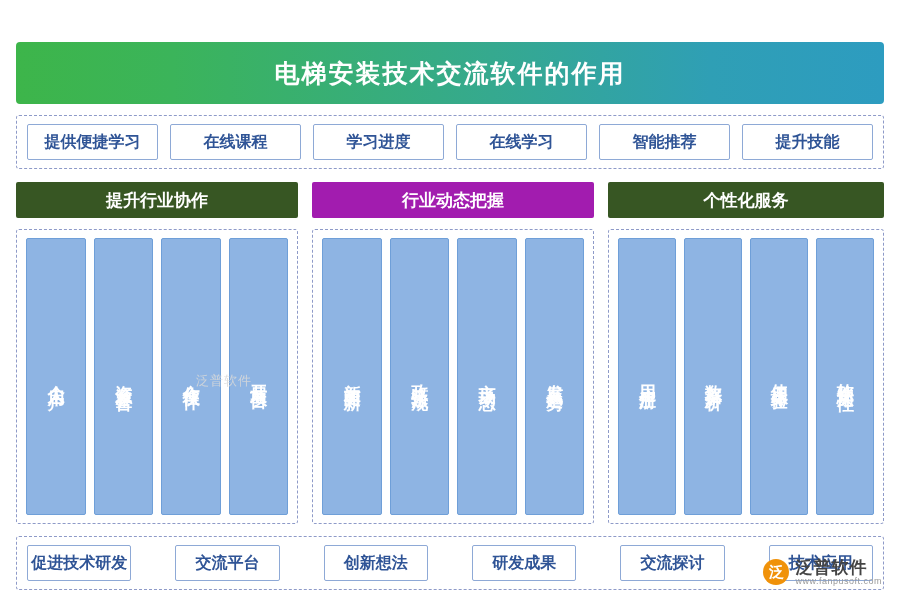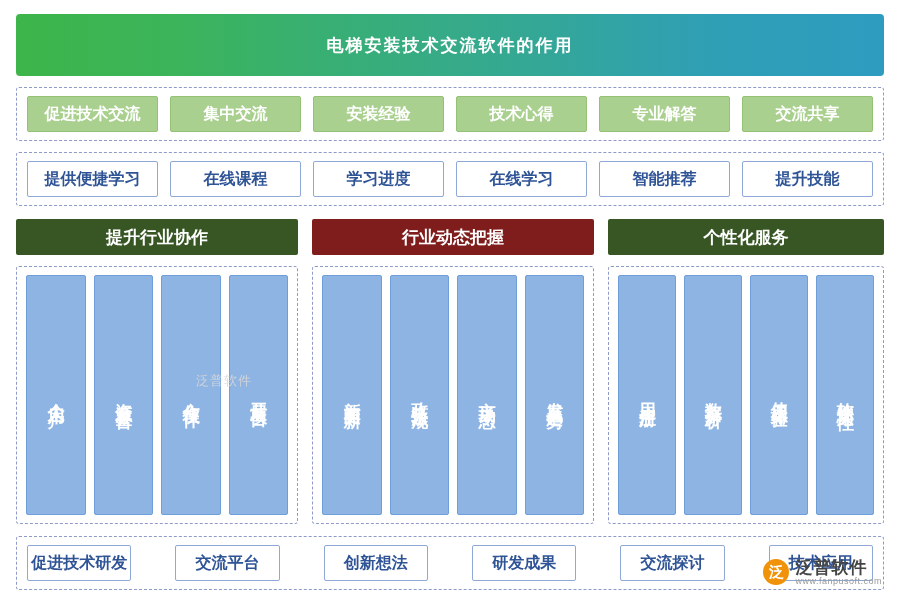--- a/index.html
+++ b/index.html
@@ -17,24 +17,25 @@
     display:flex;
     flex-direction:column;
   }
   
   .title-banner{
     height:62px;
     border-radius:4px;
     background:linear-gradient(90deg,#3db54a 0%,#3bb45a 18%,#35a98f 55%,#2f9fb5 80%,#2d9cc0 100%);
     display:flex;align-items:center;justify-content:center;
     color:#ffffff;
-    font-size:17px;
+    font-size:25px;
     font-weight:bold;
     letter-spacing:2px;
     margin-bottom:11px;
+    margin-top:28px;
   }
   
   .dashed-row{
     border:1px dashed #8e9ac8;
     border-radius:3px;
     padding:8px 10px;
     display:flex;
     justify-content:space-between;
     align-items:center;
     background:#ffffff;
@@ -82,21 +83,21 @@
   .col-c{flex:1 1 auto;}
   .col-head{
     height:36px;
     display:flex;align-items:center;justify-content:center;
     font-size:17px;font-weight:bold;
     color:#ffffff;
     border-radius:2px;
     margin-bottom:11px;
   }
   .head-dark{background:#375623;}
-  .head-light{background:#7f1d1d;}
+  .head-light{background:#a21caf;}
   .col-body{
     border:1px dashed #8e9ac8;
     border-radius:3px;
     flex:1 1 auto;
     display:flex;
     justify-content:space-between;
     align-items:stretch;
     padding:8px 9px;
     box-sizing:border-box;
     background:#ffffff;
@@ -155,28 +156,20 @@
   .logo-cn{font-size:17px;font-weight:bold;color:#444444;letter-spacing:1px;}
   .logo-en{font-size:9px;color:#9a9a9a;letter-spacing:.5px;}
 </style>
 </head>
 <body>
 
 <div id="page">
 
   <div class="title-banner">电梯安装技术交流软件的作用</div>
 
-  <div class="dashed-row row-green">
-    <div class="pill green">促进技术交流</div>
-    <div class="pill green">集中交流</div>
-    <div class="pill green">安装经验</div>
-    <div class="pill green">技术心得</div>
-    <div class="pill green">专业解答</div>
-    <div class="pill green">交流共享</div>
-  </div>
 
   <div class="dashed-row row-learn">
     <div class="pill white-blue">提供便捷学习</div>
     <div class="pill white-blue">在线课程</div>
     <div class="pill white-blue">学习进度</div>
     <div class="pill white-blue">在线学习</div>
     <div class="pill white-blue">智能推荐</div>
     <div class="pill white-blue">提升技能</div>
   </div>
 

